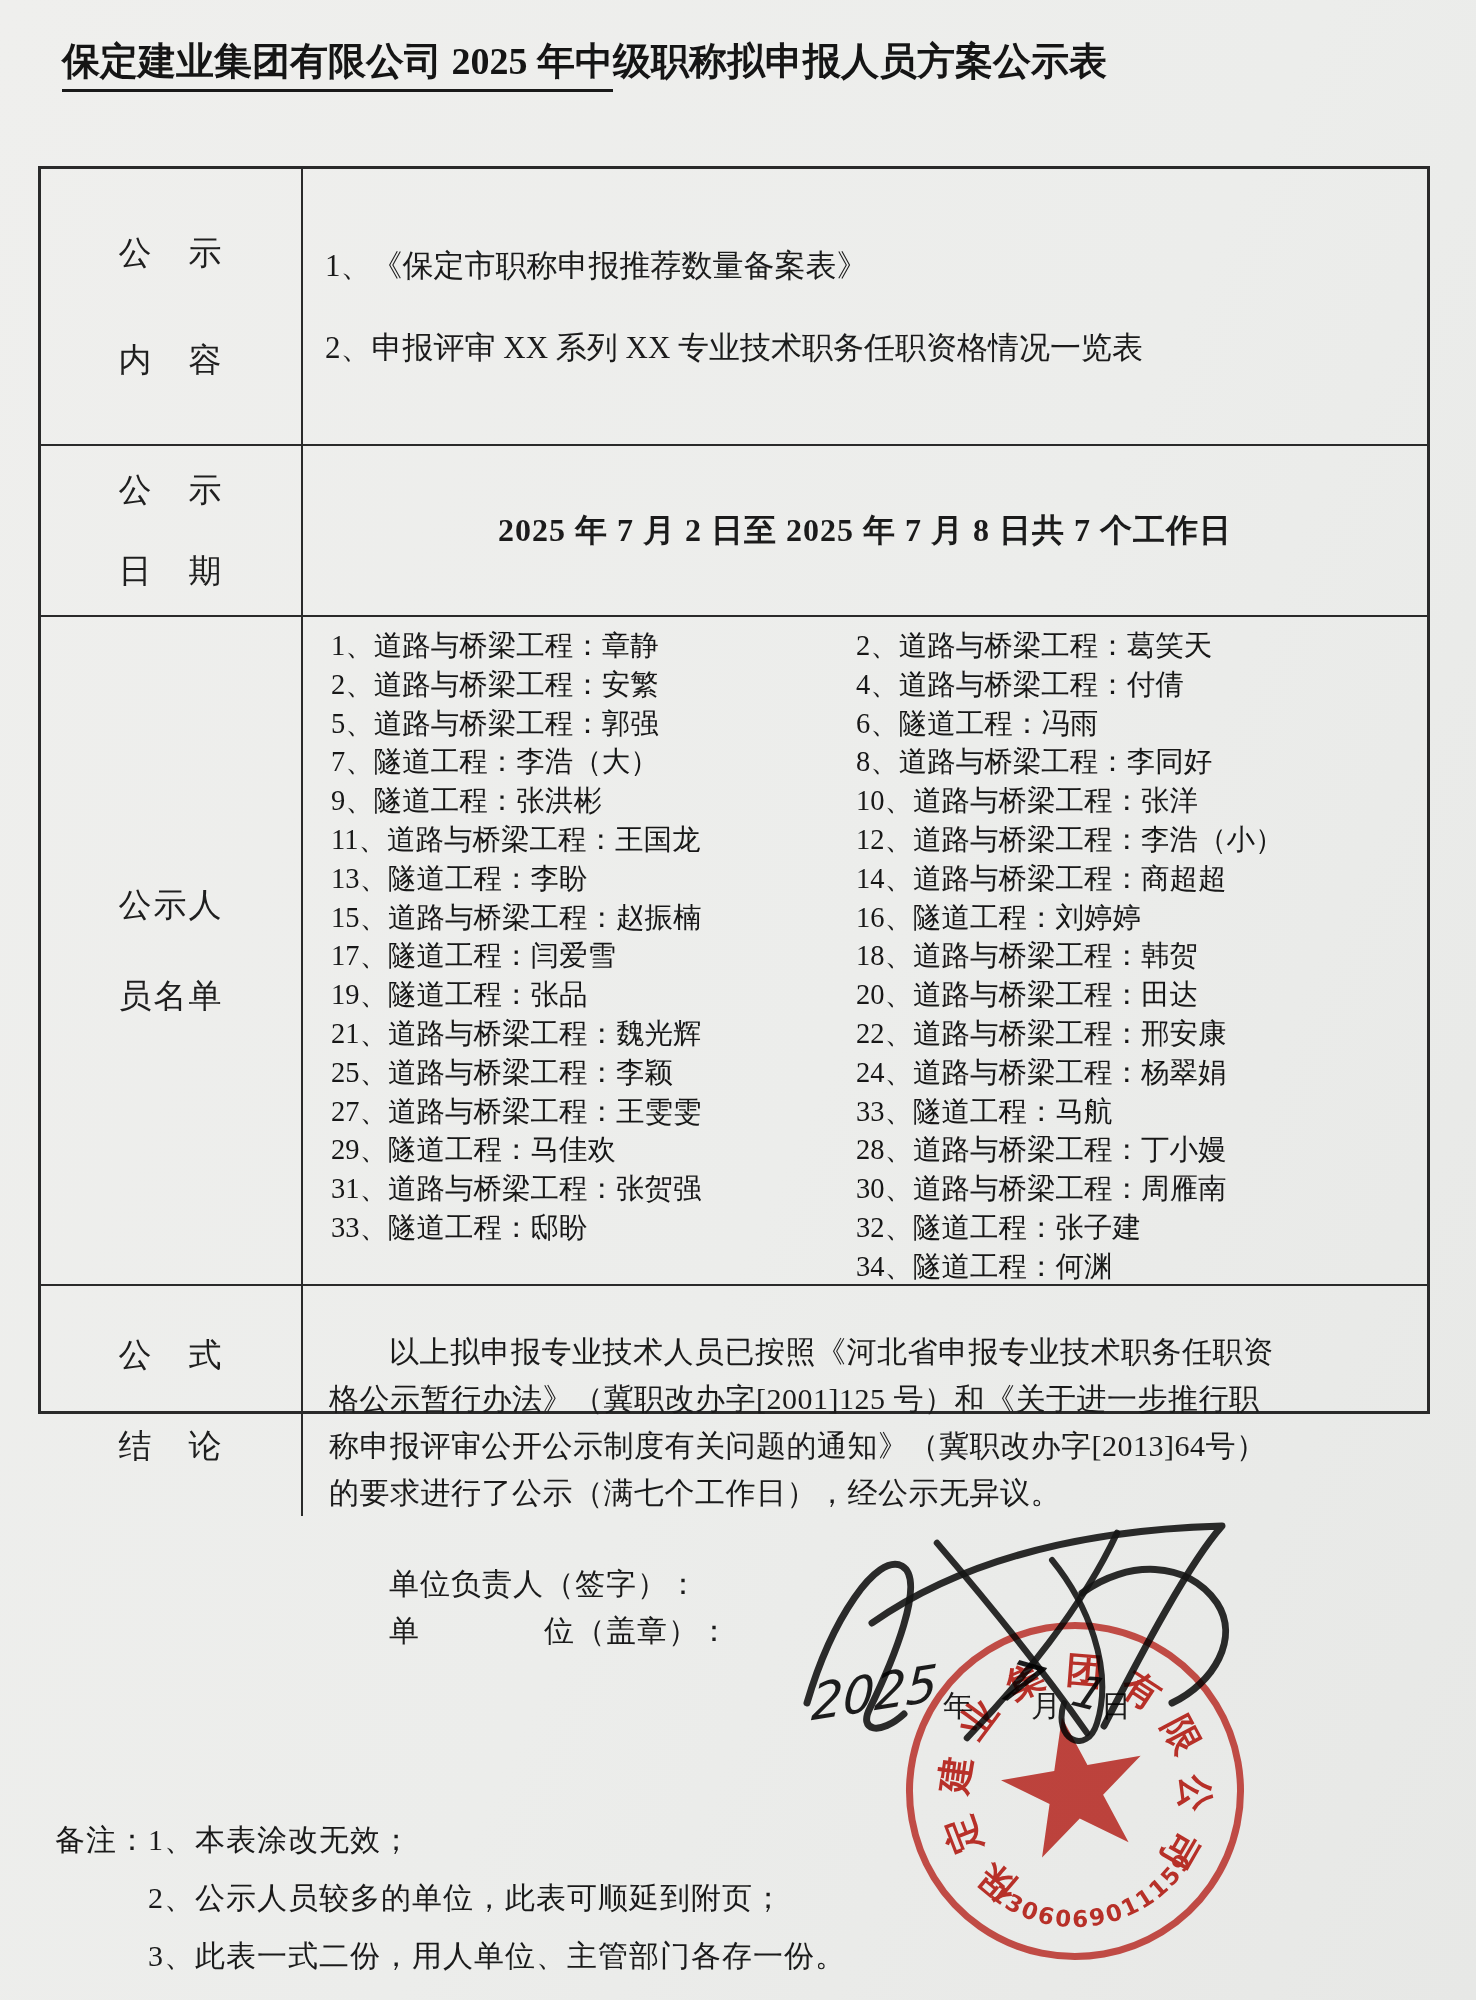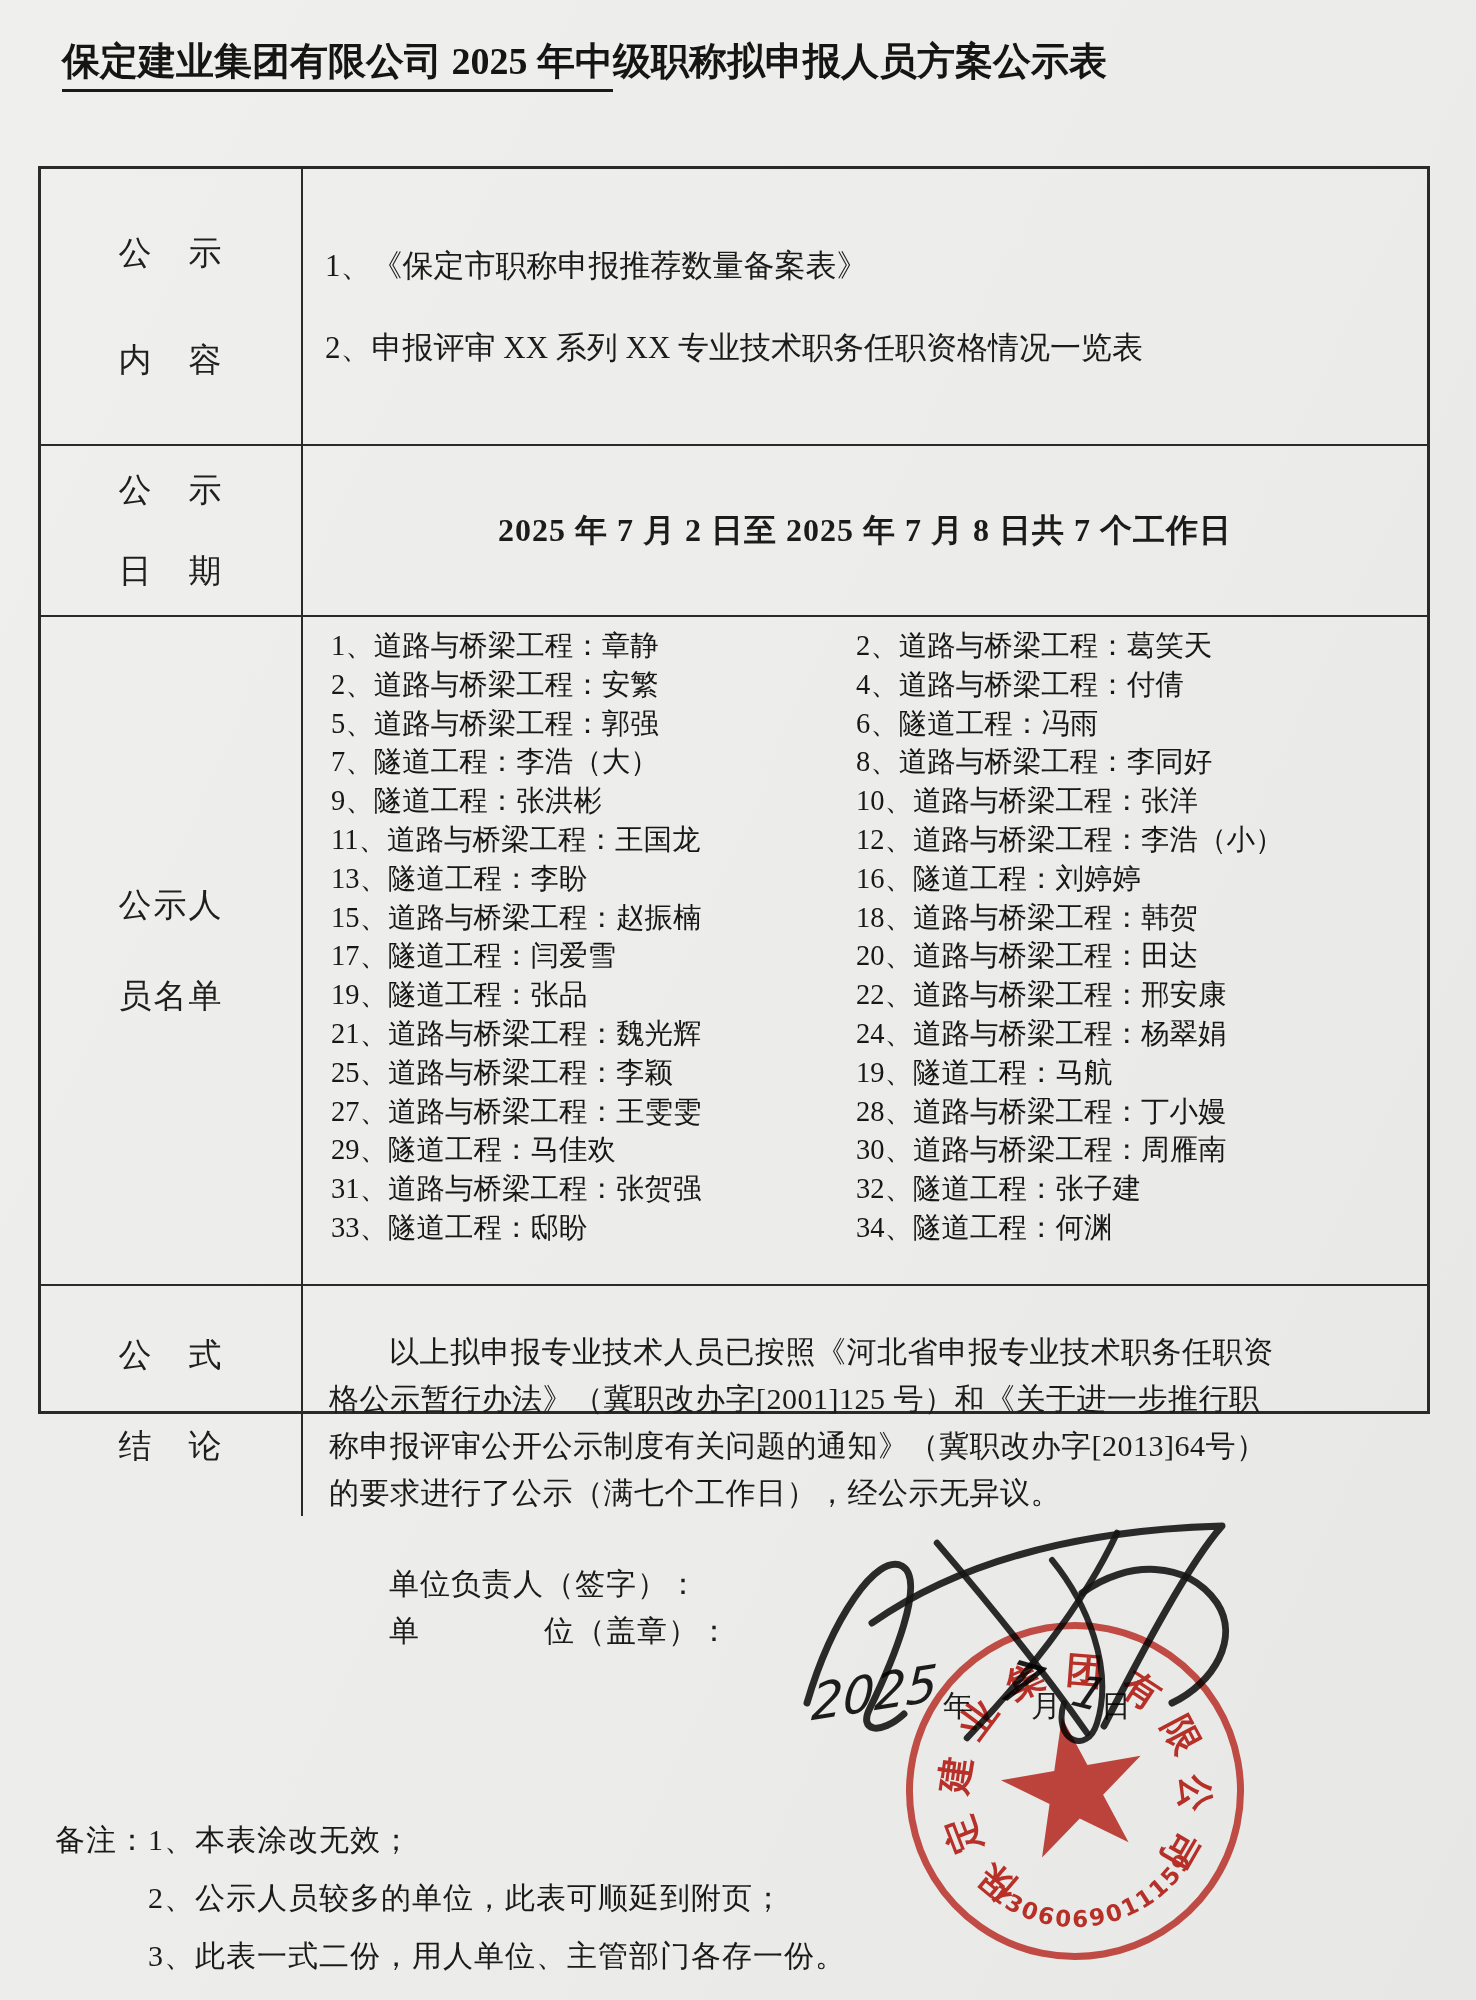--- a/index.html
+++ b/index.html
@@ -124,26 +124,27 @@
           <div class="personnel-item">31、道路与桥梁工程：张贺强</div>
           <div class="personnel-item">33、隧道工程：邸盼</div>
         </div>
       <div class="p-col">
           <div class="personnel-item">2、道路与桥梁工程：葛笑天</div>
           <div class="personnel-item">4、道路与桥梁工程：付倩</div>
           <div class="personnel-item">6、隧道工程：冯雨</div>
           <div class="personnel-item">8、道路与桥梁工程：李同好</div>
           <div class="personnel-item">10、道路与桥梁工程：张洋</div>
           <div class="personnel-item">12、道路与桥梁工程：李浩（小）</div>
+          <div class="personnel-item">14、道路与桥梁工程：商超超</div>
           <div class="personnel-item">16、隧道工程：刘婷婷</div>
           <div class="personnel-item">18、道路与桥梁工程：韩贺</div>
           <div class="personnel-item">20、道路与桥梁工程：田达</div>
           <div class="personnel-item">22、道路与桥梁工程：邢安康</div>
           <div class="personnel-item">24、道路与桥梁工程：杨翠娟</div>
-          <div class="personnel-item">19、隧道工程：马航</div>
+          <div class="personnel-item">33、隧道工程：马航</div>
           <div class="personnel-item">28、道路与桥梁工程：丁小嫚</div>
           <div class="personnel-item">30、道路与桥梁工程：周雁南</div>
           <div class="personnel-item">32、隧道工程：张子建</div>
           <div class="personnel-item">34、隧道工程：何渊</div>
         </div>
     </div>
 
     <div class="cell label-cell gap-list b-r">
       <div>公　式</div>
       <div>结　论</div>

